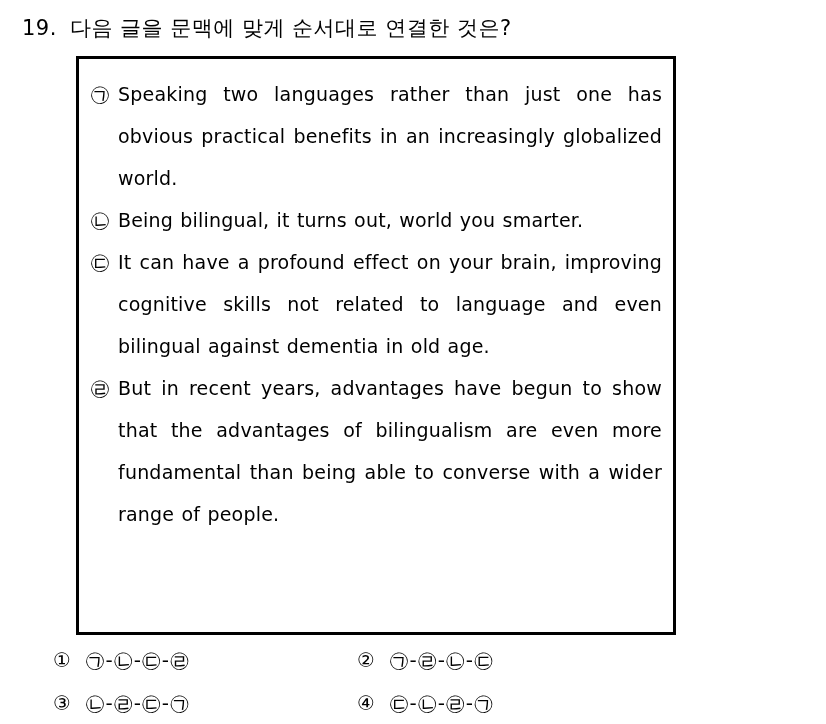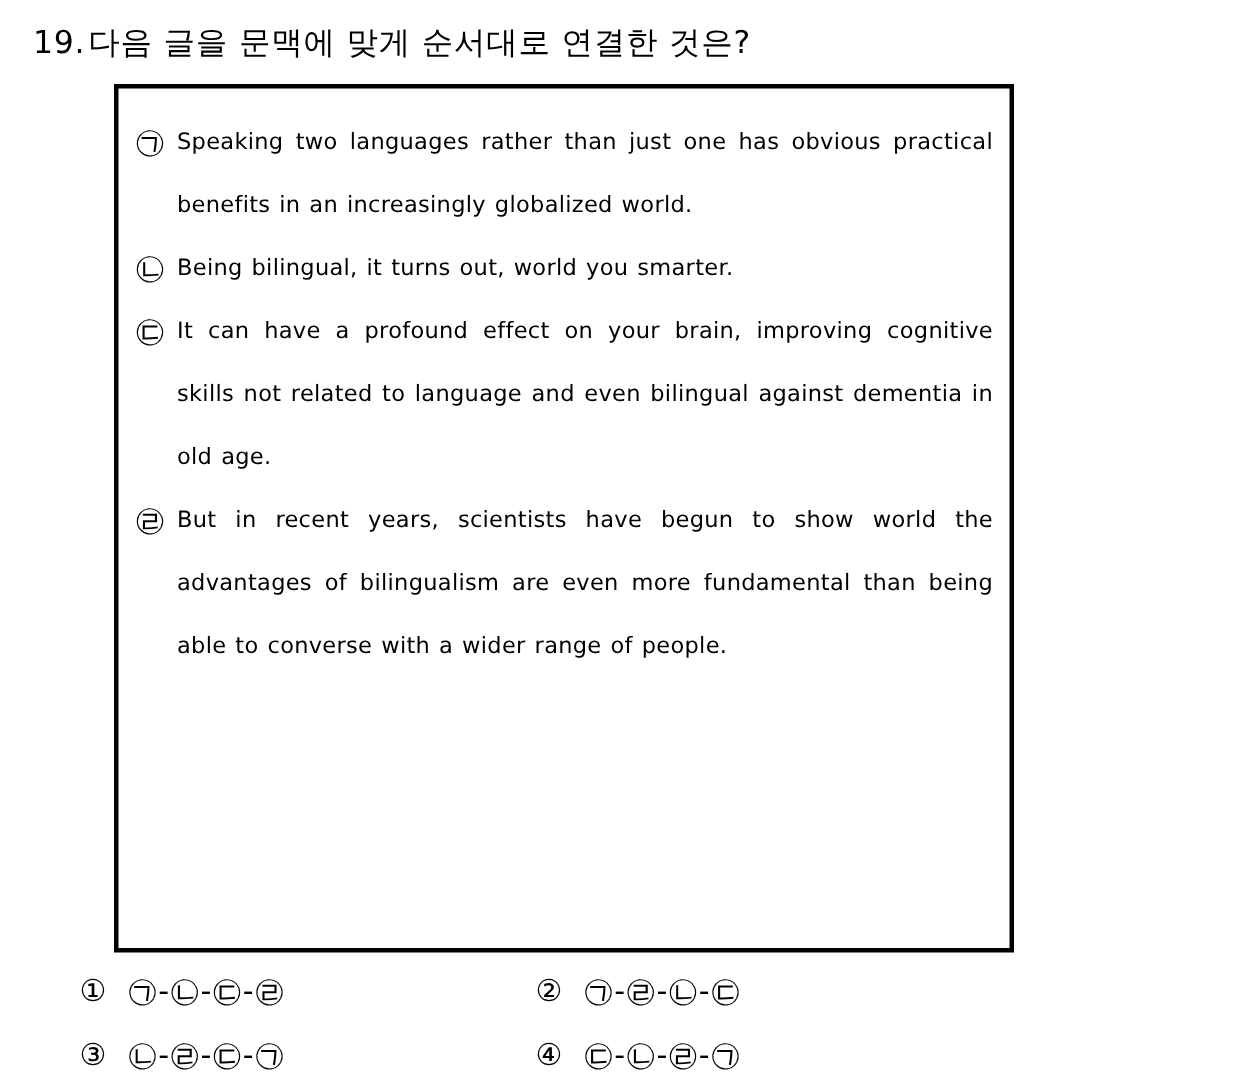--- a/index.html
+++ b/index.html
@@ -20,21 +20,21 @@
   #question-header {
     position: absolute;
     left: 22px;
     top: 14px;
     font-size: 21px;
     line-height: 28px;
     letter-spacing: 0.5px;
     white-space: nowrap;
   }
   #question-header .qnum {
-    margin-right: 2px;
+    margin-right: 13px;
   }
 
   
   #passage-box {
     position: absolute;
     left: 76px;
     top: 56px;
     width: 600px;
     height: 579px;
     box-sizing: border-box;
@@ -51,21 +51,21 @@
   .item-marker {
     flex: 0 0 auto;
     width: 28px;
     font-size: 20px;
     line-height: 42px;
     text-align: left;
     font-family: "DejaVu Sans", "Liberation Sans", sans-serif;
   }
   .item-text {
     flex: 1 1 auto;
-    font-size: 15px;
+    font-size: 19px;
     line-height: 42px;
     text-align: justify;
     text-align-last: left;
     letter-spacing: 0.2px;
     word-spacing: 1px;
     hyphens: none;
   }
 
   
   #choices {
@@ -116,21 +116,21 @@
     <span class="item-text">Being bilingual, it turns out, world you smarter.</span>
   </div>
 
   <div class="passage-item">
     <span class="item-marker">㉢</span>
     <span class="item-text">It can have a profound effect on your brain, improving cognitive skills not related to language and even bilingual against dementia in old age.</span>
   </div>
 
   <div class="passage-item">
     <span class="item-marker">㉣</span>
-    <span class="item-text">But in recent years, scientists have begun to show world the advantages of bilingualism are even more fundamental than being able to converse with a wider range of people.</span>
+    <span class="item-text">But in recent years, advantages have begun to show that the advantages of bilingualism are even more fundamental than being able to converse with a wider range of people.</span>
   </div>
 
 </div>
 
 <div id="choices">
 
   <div class="choice-row">
     <div class="choice col-left">
       <span class="choice-number">①</span>
       <span class="choice-sequence">㉠-㉡-㉢-㉣</span>

